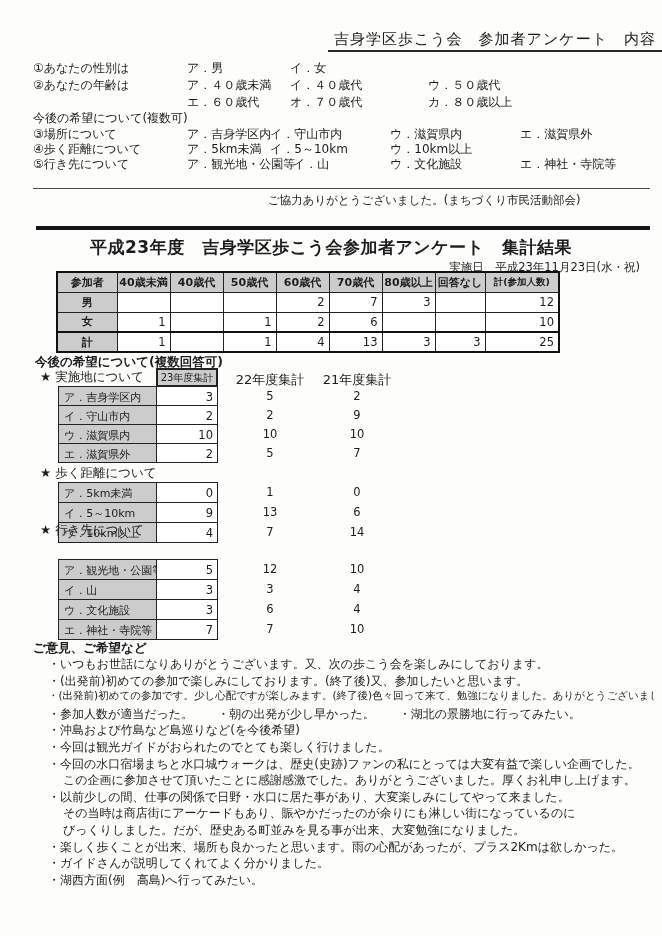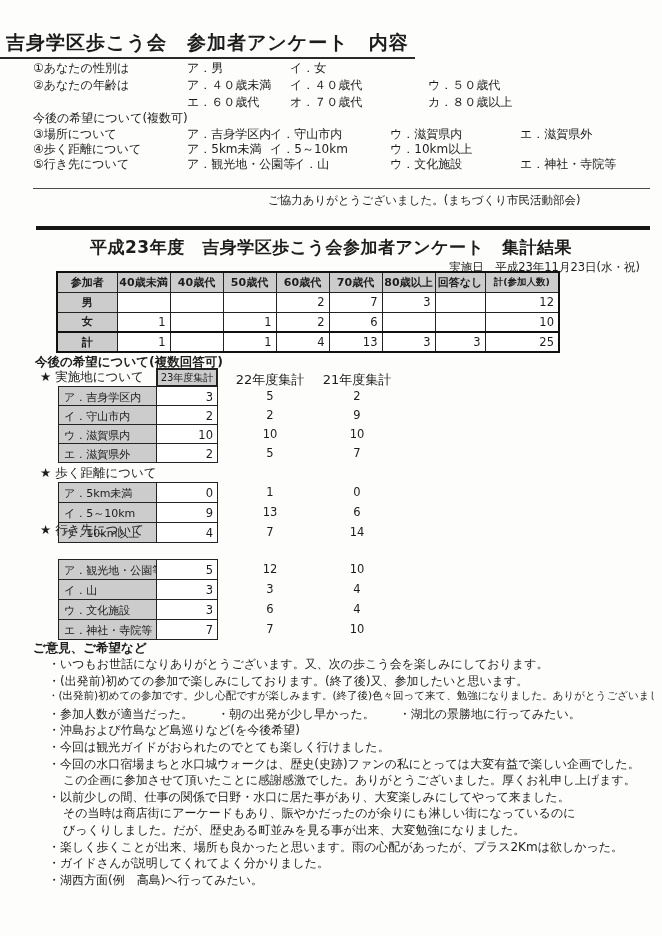--- a/index.html
+++ b/index.html
@@ -4,21 +4,21 @@
 <style>
   * { margin:0; padding:0; box-sizing:border-box; }
   html,body { background:#ffffff; }
   .page {
     position:relative; width:662px; height:936px; background:#fdfdfb;
     font-family:"DejaVu Sans", sans-serif; color:#1c1c1c; overflow:hidden;
   }
   .abs { position:absolute; }
 
   
-  #survey-title { top:30px; left:0; width:100%; text-align:left; font-size:19px; font-weight:bold; }
+  #survey-title { top:30px; left:0; width:100%; text-align:right; font-size:15px; font-weight:normal; }
   #survey-title .u { display:inline-block; border-bottom:2px solid #2a2a2a; padding:0 6px 1px; letter-spacing:1px; }
 
   .qrow { position:absolute; left:0; width:662px; height:16px; font-size:12px; }
   .qrow span { position:absolute; white-space:nowrap; }
   .xl  { left:33px; }
   .xa  { left:187px;text-align:center; }
   .xb  { left:290px; }
   .xb2 { left:270px; }
   .xb3 { left:293px; }
   .xc  { left:428px; }

